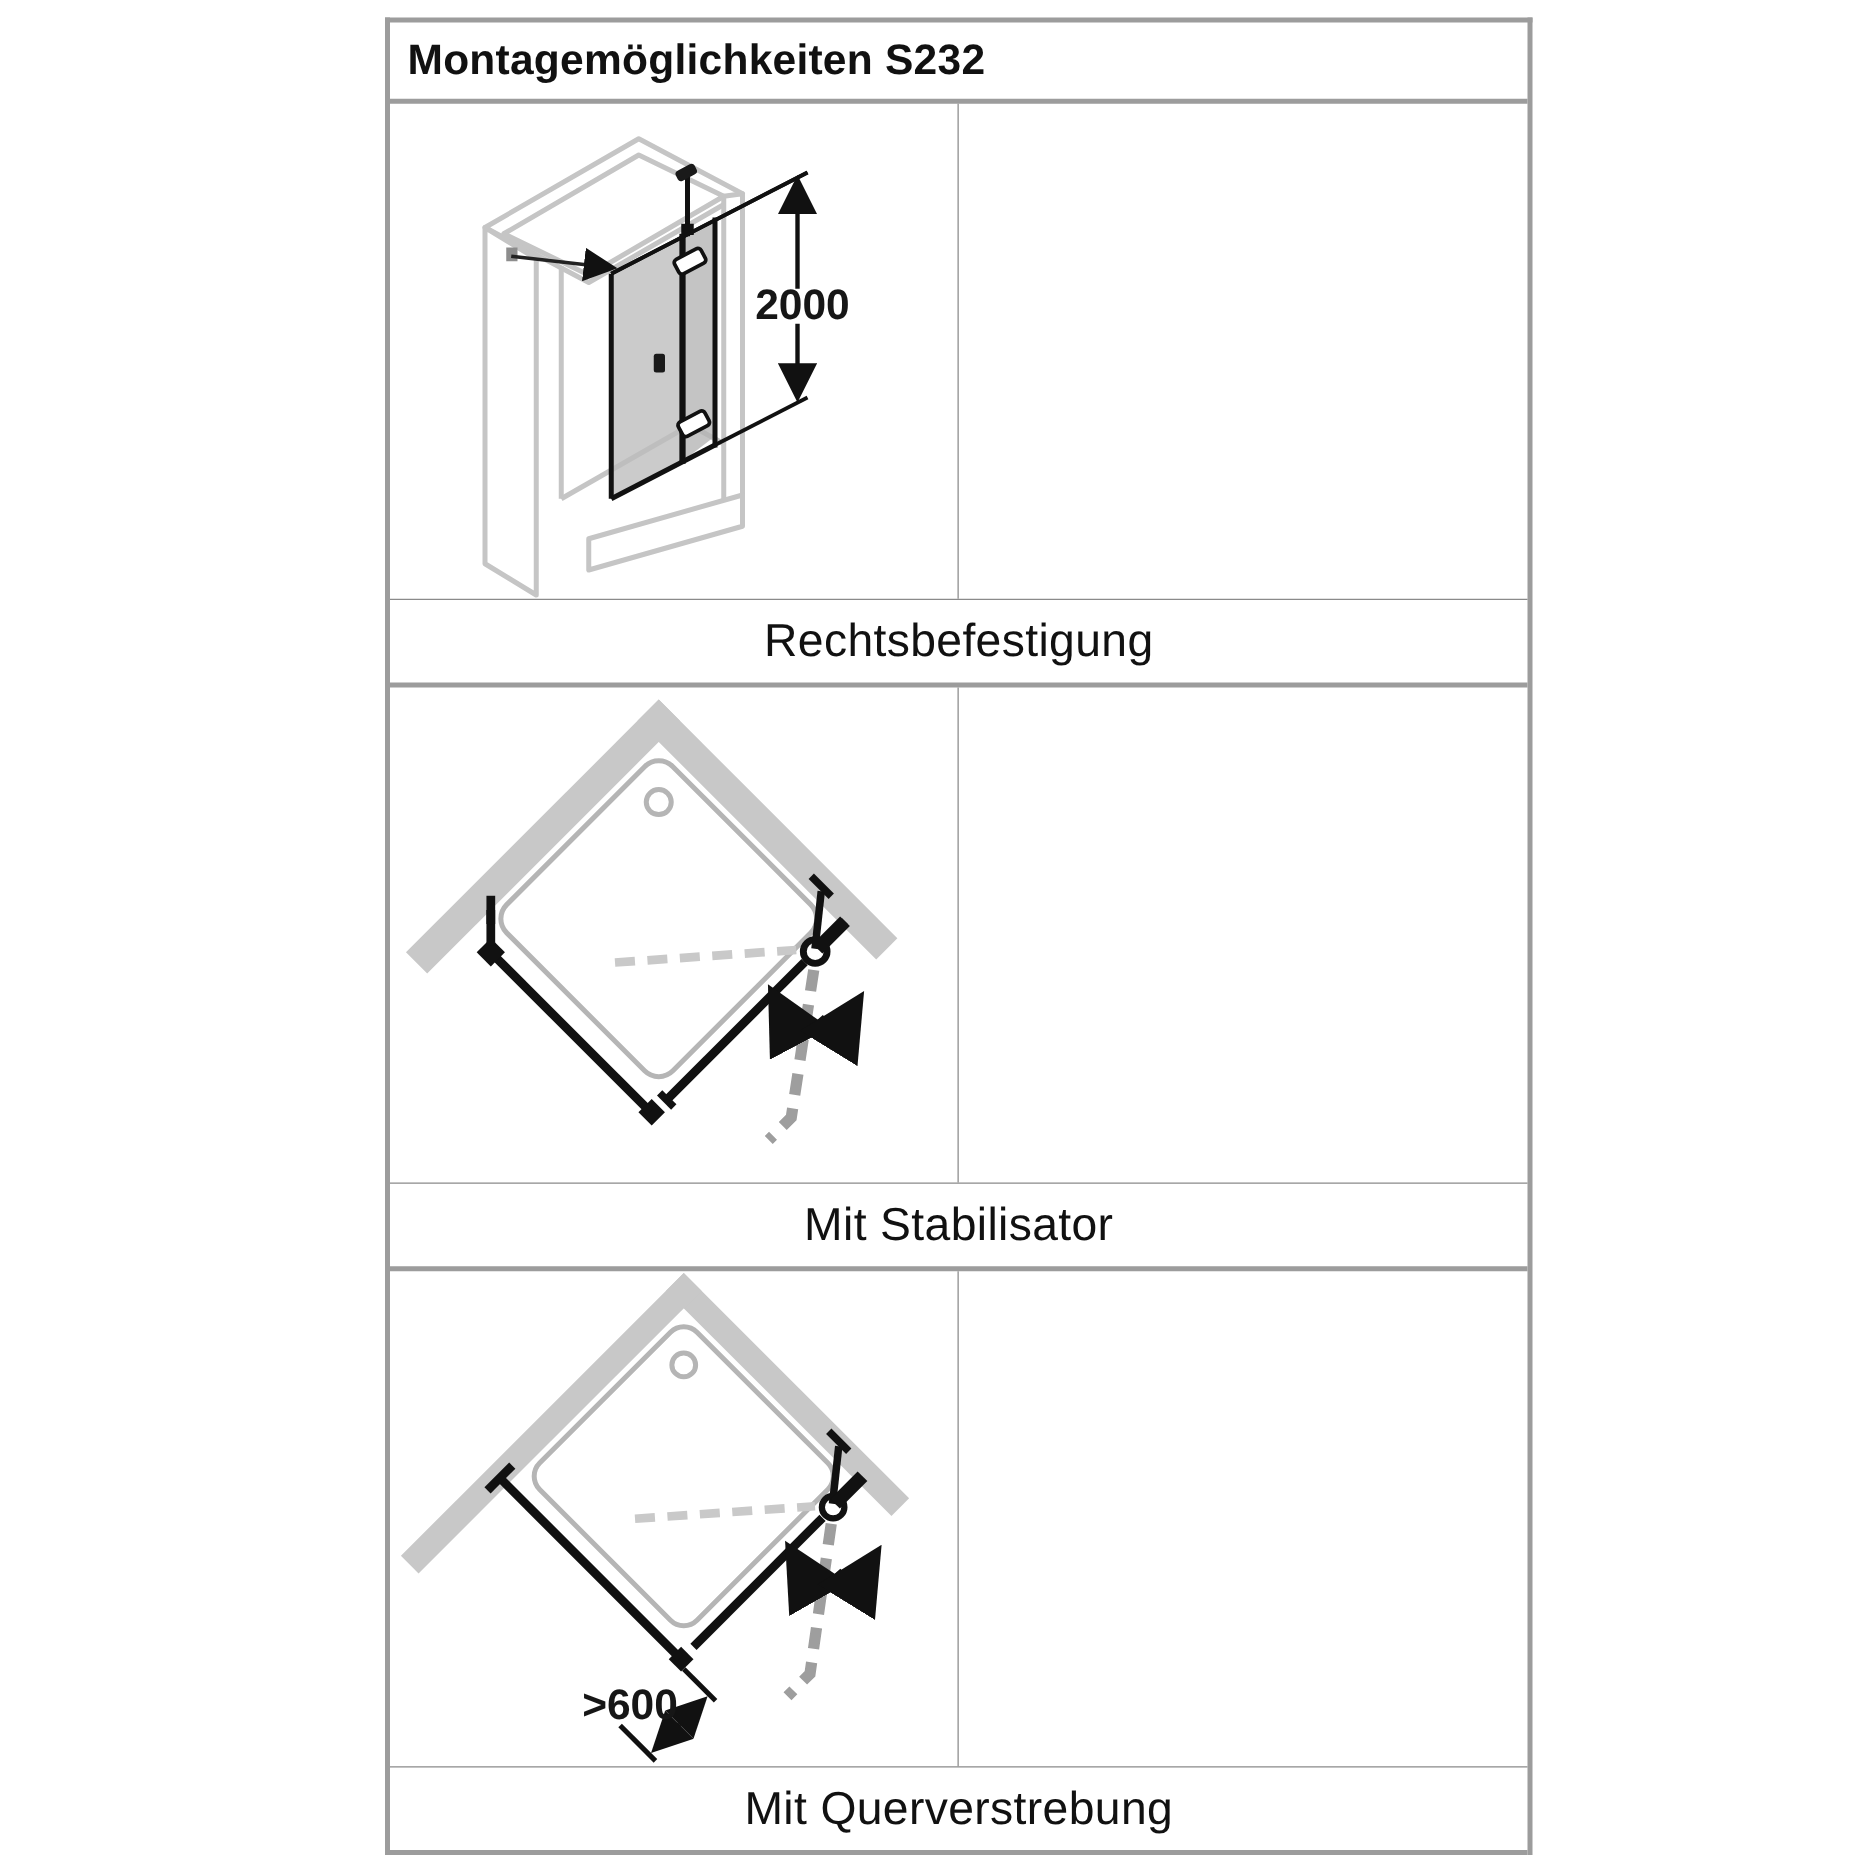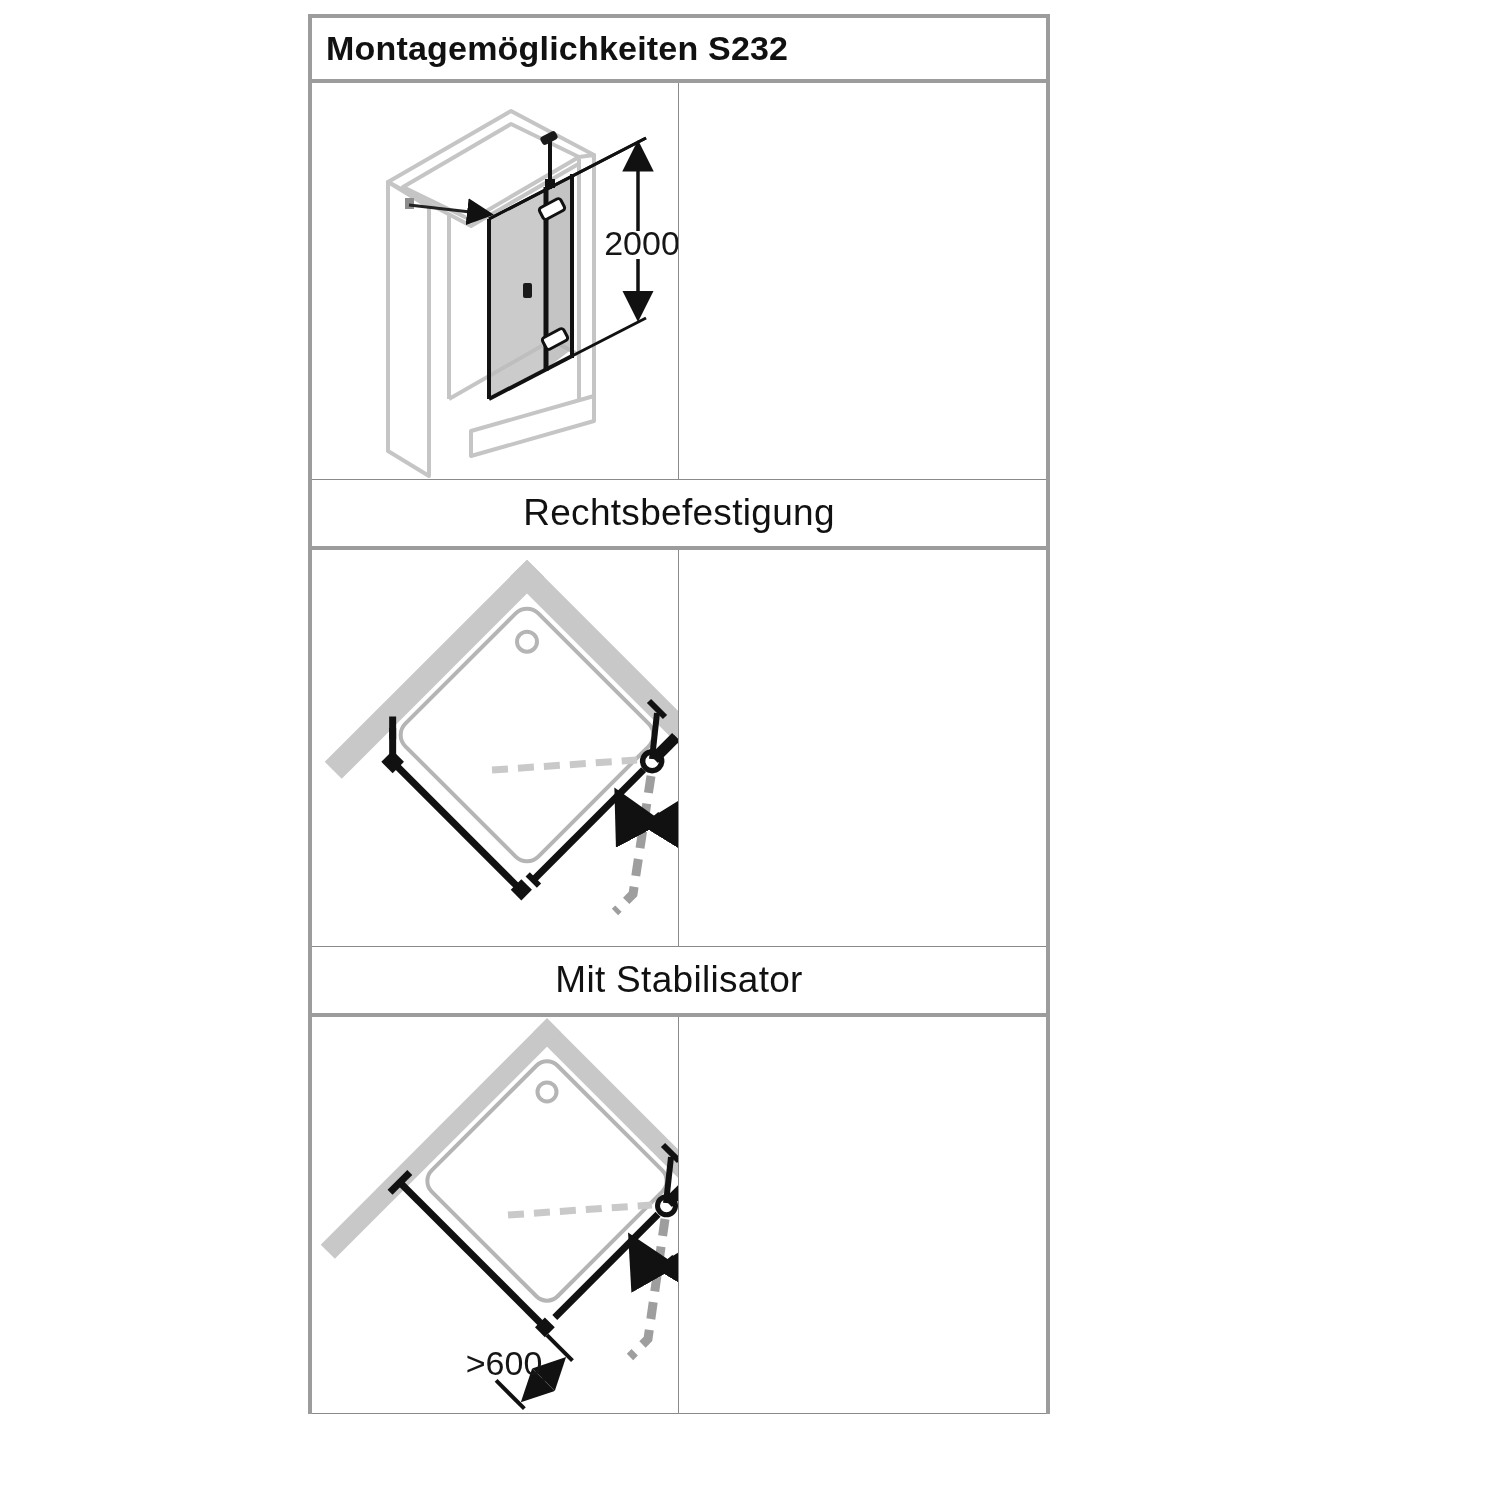--- a/index.html
+++ b/index.html
@@ -1,22 +1,22 @@
 <!DOCTYPE html>
 <html><head>
 <meta charset="utf-8">
 <style>
   html,body{margin:0;padding:0;background:#fff;}
   body{width:1500px;height:1500px;position:relative;font-family:"Liberation Sans",sans-serif;color:#111;}
-  .sheet{position:absolute;left:308px;top:14px;width:742px;box-sizing:border-box;
+  .sheet{position:absolute;left:308px;top:14px;width:918px;box-sizing:border-box;
          border:4px solid #9c9c9c;border-bottom:none;background:#fff;}
   .row-header{box-sizing:border-box;height:65px;border-bottom:4px solid #9c9c9c;
               display:flex;align-items:center;padding-left:14px;}
   .title{font-size:34px;font-weight:700;letter-spacing:.2px;}
-  .row-image{box-sizing:border-box;height:397px;border-bottom:1px solid #8a8a8a;display:flex;}
+  .row-image{box-sizing:border-box;height:397px;border-bottom:1px solid #8a8a8a;display:flex;font-weight:bold;}
   .cell{box-sizing:border-box;flex:1 1 50%;overflow:hidden;}
   .cell-left{border-right:1px solid #8a8a8a;}
   .row-caption{box-sizing:border-box;height:70px;border-bottom:4px solid #9c9c9c;
                display:flex;align-items:center;justify-content:center;}
   .caption{font-size:37px;font-weight:400;letter-spacing:.3px;text-align:center;}
   svg{display:block;}
   .dimtext{font-size:34px;fill:#161616;font-family:"Liberation Sans",sans-serif;}
 </style>
 </head>
 <body>
@@ -184,14 +184,17 @@
         </g>
         <line x1="196" y1="198" x2="340" y2="188" stroke="#c9c9c9" stroke-width="7" stroke-dasharray="16 10"></line>
         <path d="M353,202 L336,322 L318,340" fill="none" stroke="#9e9e9e" stroke-width="9" stroke-dasharray="17 11"></path>
         <path d="M350,240 Q338,254 322,226" fill="none" stroke="#111" stroke-width="6" marker-end="url(#d3-arr)"></path>
         <path d="M358,240 Q371,255 387,229" fill="none" stroke="#111" stroke-width="6" marker-end="url(#d3-arr)"></path>
         <text class="dimtext" x="192" y="358" text-anchor="middle">&gt;600</text>
       </svg>
     </div>
     <div class="cell"></div>
   </div>
+  <div class="row-caption">
+    <span class="caption">Mit Querverstrebung</span>
+  </div>
 
 </div>
 
 </body></html>

